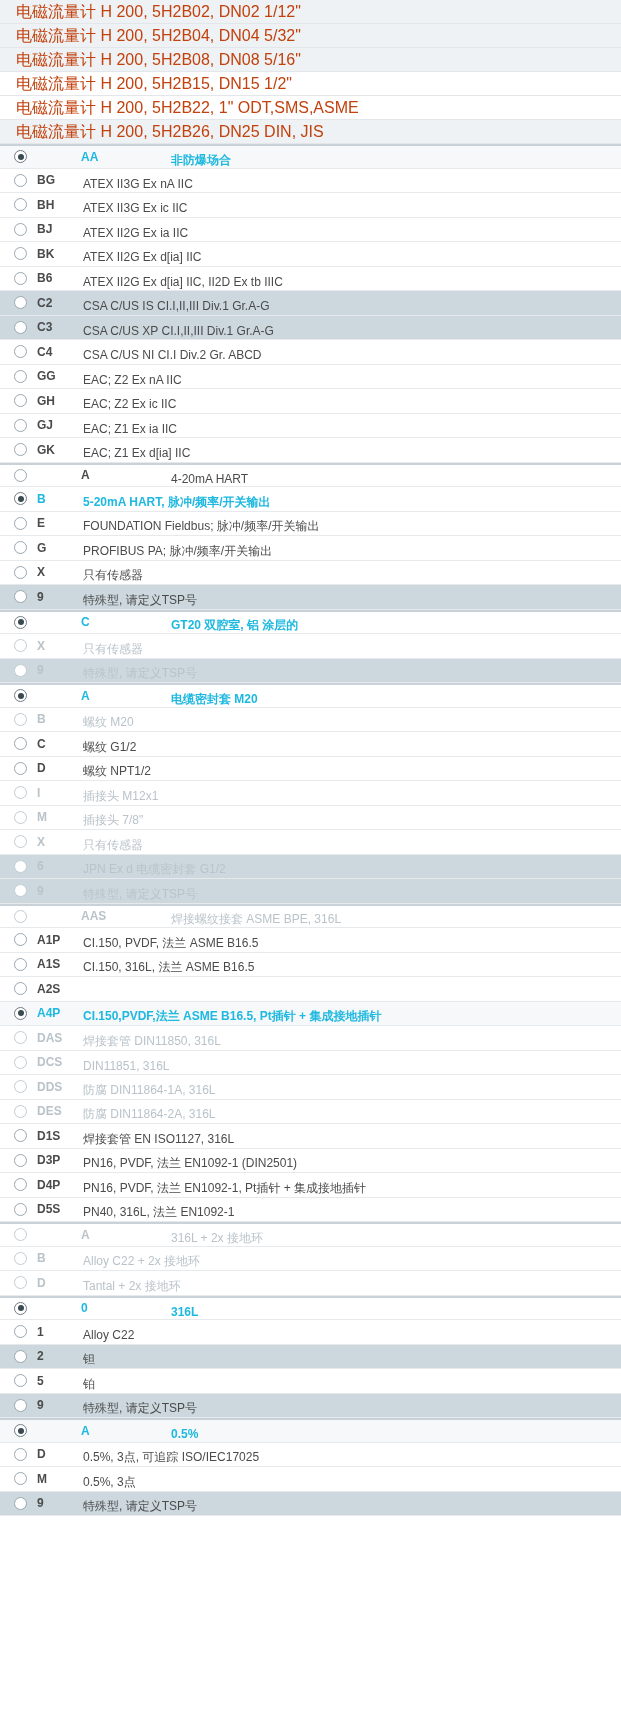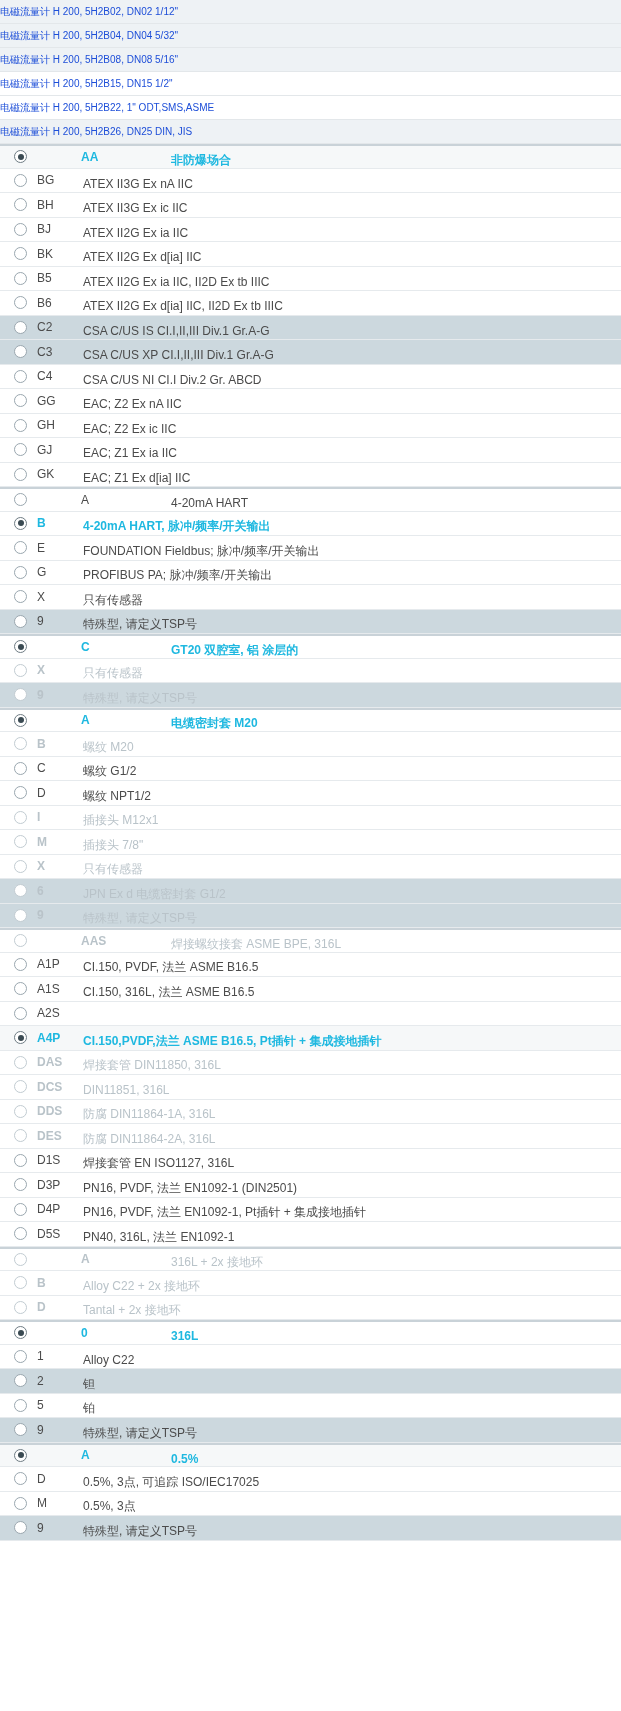--- a/index.html
+++ b/index.html
@@ -16,24 +16,24 @@
   }
   .page {
     width: 621px;
     box-sizing: border-box;
   }
   
   .hrow {
     box-sizing: border-box;
     height: 24px;
     line-height: 24px;
-    padding-left: 0;
+    padding-left: 16px;
     border-bottom: 1px solid #e3e7ea;
-    font-size: 10px;
-    color: #1d4ed8;
+    font-size: 16px;
+    color: #c2410c;
     white-space: nowrap;
     overflow: hidden;
   }
   .hrow.alt { background: #eef2f5; }
   .hrow.plain { background: #ffffff; }
 
   
   .orow {
     box-sizing: border-box;
     display: flex;
@@ -70,21 +70,21 @@
     width: 6px; height: 6px;
     border-radius: 50%;
     background: #3a4a52;
   }
   .radio.dim { border-color: #c2ccd2; }
 
   .code {
     flex: 0 0 auto;
     width: 46px;
     font-size: 12px;
-    font-weight: normal;
+    font-weight: bold;
     color: #4b4b4b;
     text-align: left;
   }
   .label {
     flex: 1 1 auto;
     font-size: 12px;
     color: #4b4b4b;
     overflow: hidden;
     text-overflow: ellipsis;
     margin-top: 7px;
@@ -136,25 +136,20 @@
         <span class="code">BJ</span>
         <span class="label">ATEX II2G Ex ia IIC</span>
       </div>
       <div class="orow white">
         <span class="radio"></span>
         <span class="code">BK</span>
         <span class="label">ATEX II2G Ex d[ia] IIC</span>
       </div>
       <div class="orow white">
         <span class="radio"></span>
-        <span class="code">B5</span>
-        <span class="label">ATEX II2G Ex ia IIC, II2D Ex tb IIIC</span>
-      </div>
-      <div class="orow white">
-        <span class="radio"></span>
         <span class="code">B6</span>
         <span class="label">ATEX II2G Ex d[ia] IIC, II2D Ex tb IIIC</span>
       </div>
       <div class="orow shade">
         <span class="radio"></span>
         <span class="code">C2</span>
         <span class="label">CSA C/US IS CI.I,II,III Div.1 Gr.A-G</span>
       </div>
       <div class="orow shade">
         <span class="radio"></span>
@@ -187,21 +182,21 @@
         <span class="label">EAC; Z1 Ex d[ia] IIC</span>
       </div>
       <div class="orow white grp-top">
         <span class="radio"></span>
         <span class="code">A</span>
         <span class="label">4-20mA HART</span>
       </div>
       <div class="orow white sel">
         <span class="radio checked"></span>
         <span class="code">B</span>
-        <span class="label">4-20mA HART, 脉冲/频率/开关输出</span>
+        <span class="label">5-20mA HART, 脉冲/频率/开关输出</span>
       </div>
       <div class="orow white">
         <span class="radio"></span>
         <span class="code">E</span>
         <span class="label">FOUNDATION Fieldbus; 脉冲/频率/开关输出</span>
       </div>
       <div class="orow white">
         <span class="radio"></span>
         <span class="code">G</span>
         <span class="label">PROFIBUS PA; 脉冲/频率/开关输出</span>

